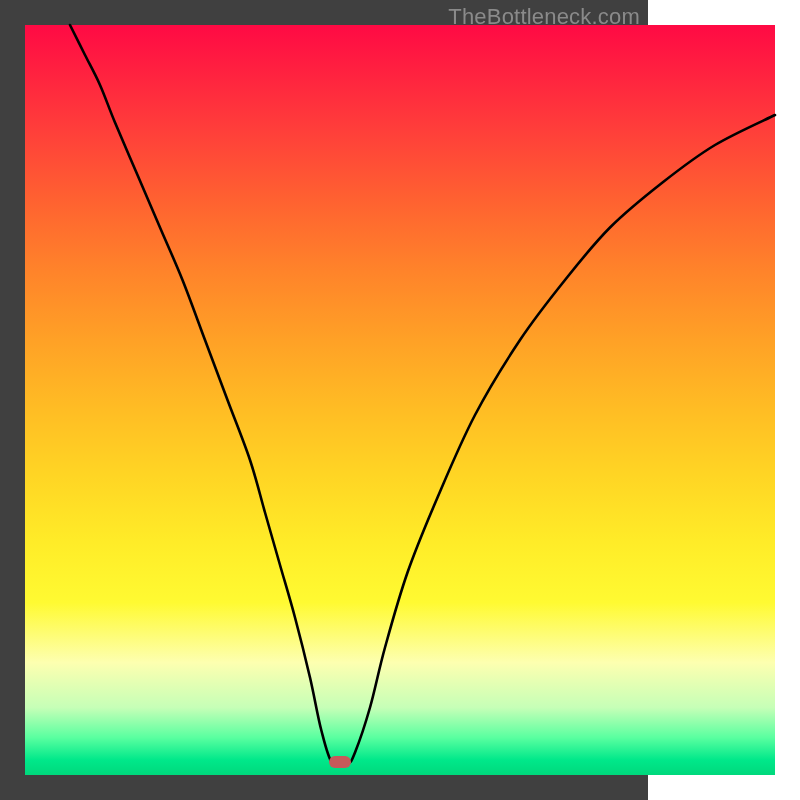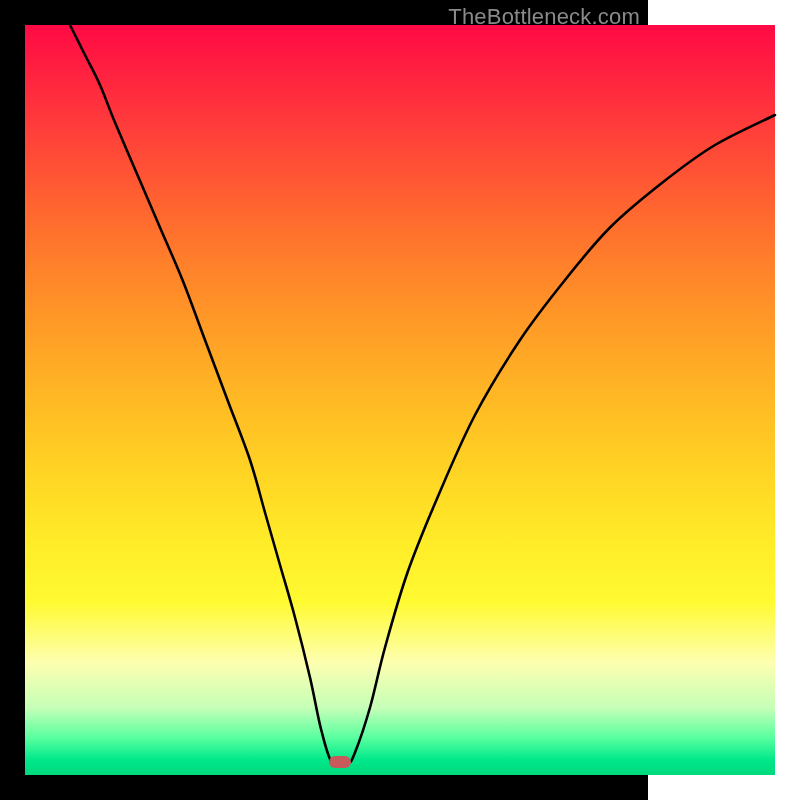--- a/index.html
+++ b/index.html
@@ -4,21 +4,21 @@
 <style>
   body {
     margin: 0;
     padding: 0;
     background: #fff;
   }
   .chart-container {
     width: 648px;
     height: 800px;
     position: relative;
-    background: #000000;
+    background: #404040;
   }
   .plot-area {
     position: absolute;
     left: 25px;
     top: 25px;
     width: 750px;
     height: 750px;
     background: linear-gradient(to bottom,
       #ff0a44 0%,
       #ff3e3a 14%,

